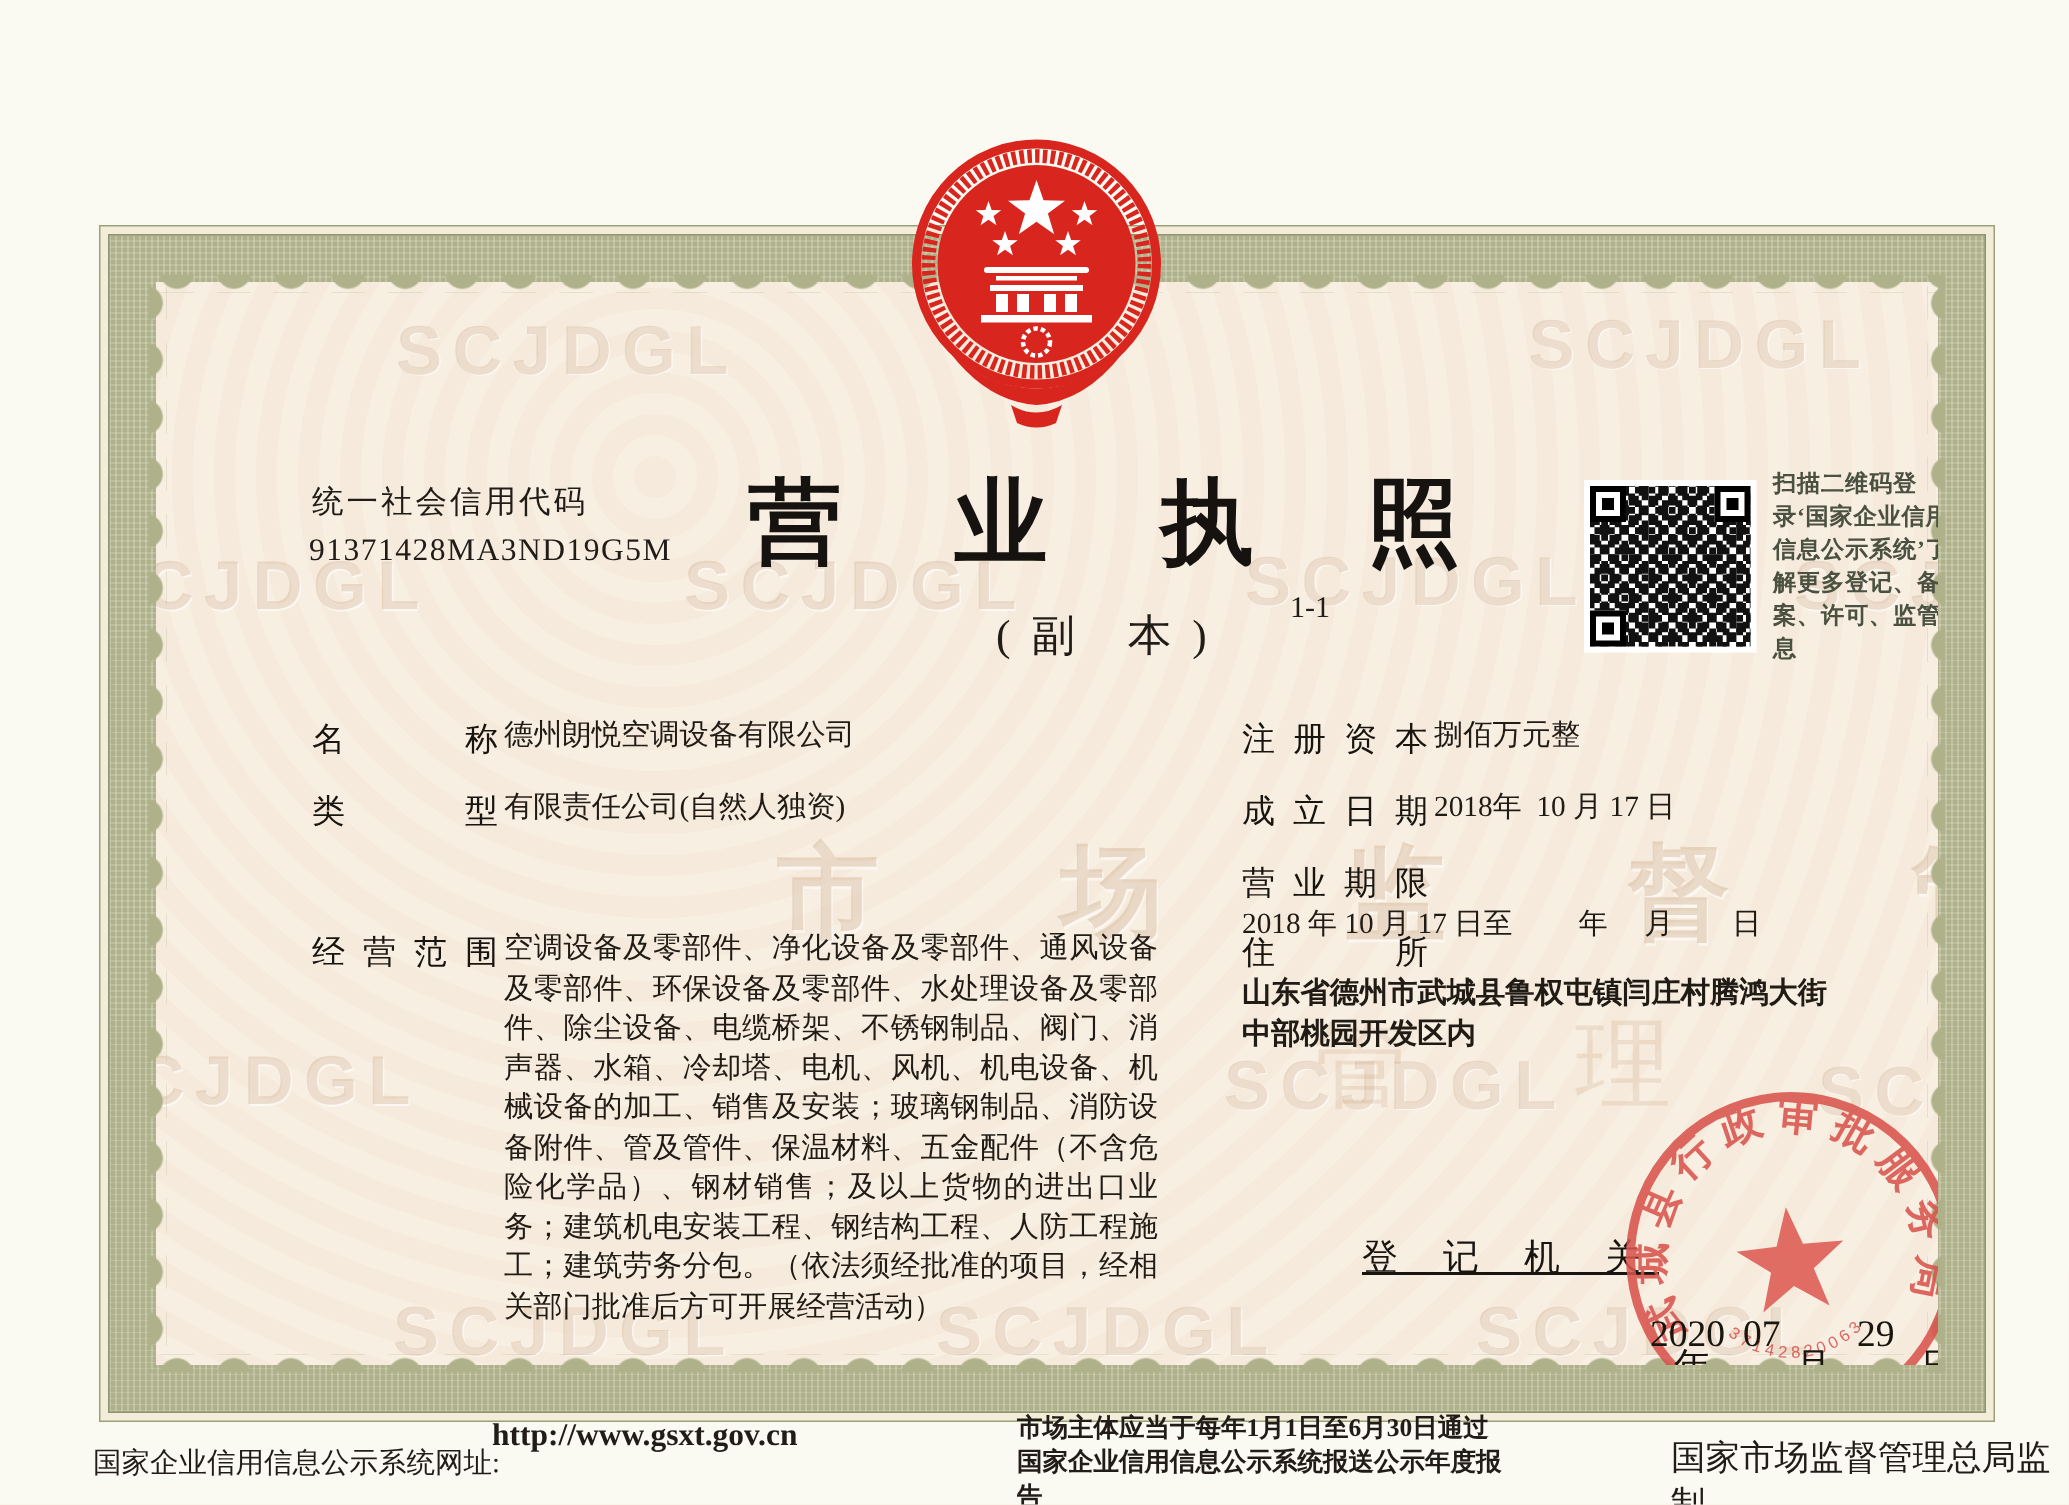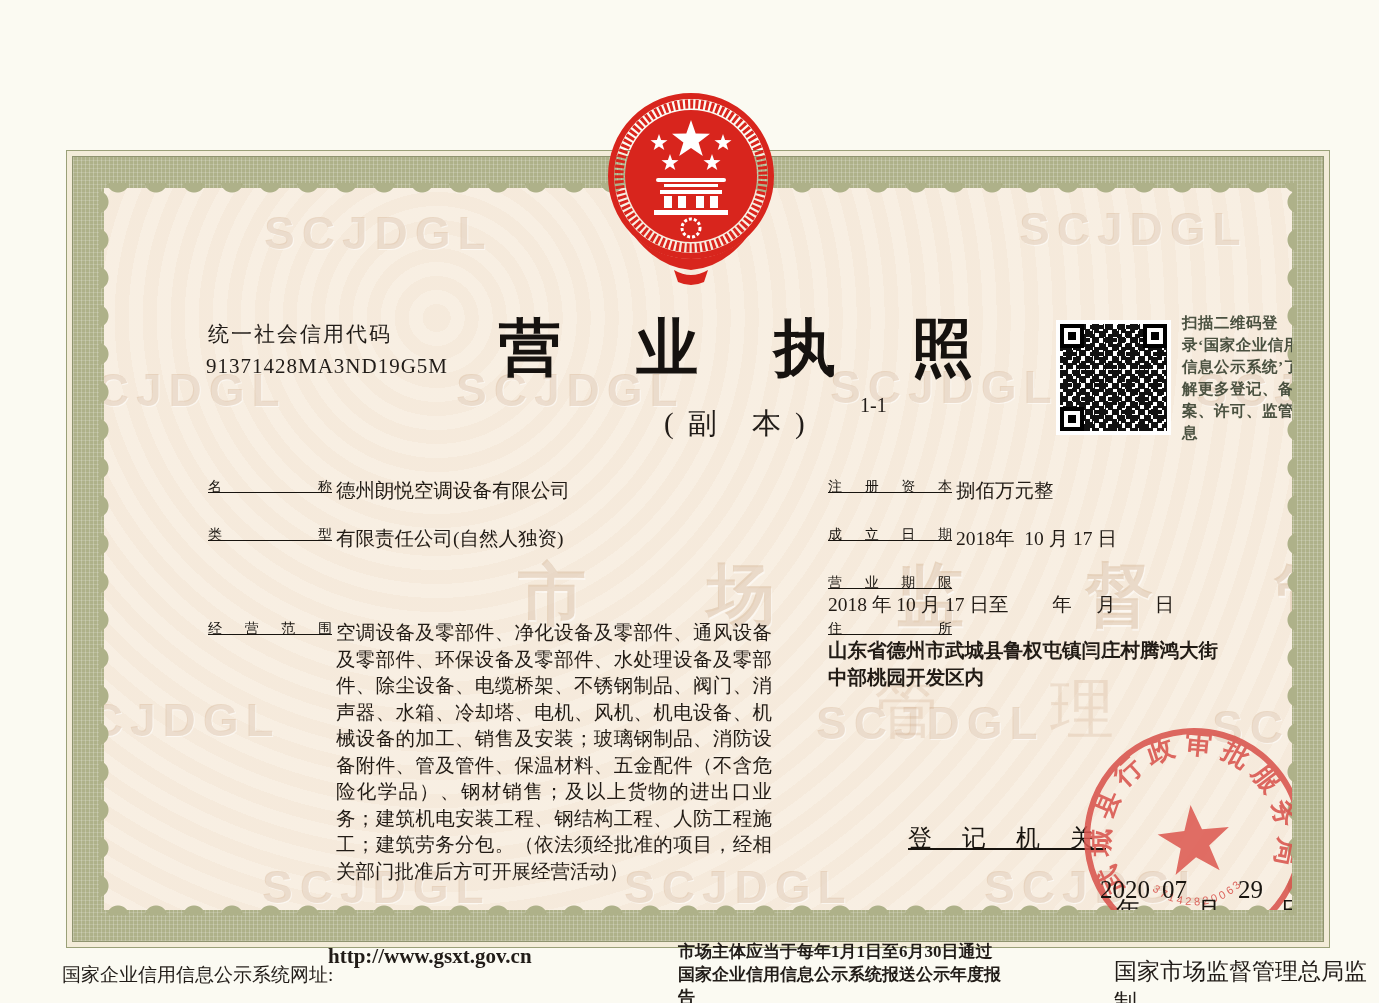--- a/index.html
+++ b/index.html
@@ -100,24 +100,23 @@
   .qr-caption {
     left:1078px; top:124px; width:128px; z-index:4;
     font-size:15.5px; line-height:22px; font-weight:bold;
     color:#4a5140; letter-spacing:.5px;
   }
 
   
   .row { position:absolute; z-index:4; }
   .lbl {
     display:inline-block; width:124px;
-    font-size:14px; color:#18140f;
+    font-size:22px; color:#18140f;
     text-align:justify; text-align-last:justify;
     vertical-align:top;
-    text-decoration:underline;
   }
   .val {
     display:inline-block; margin-left:0;
     font-size:19.5px; color:#211b15; line-height:26.5px;
     vertical-align:top; white-space:pre-wrap;
   }
   .val-wide { width:436px; text-align:justify; }
   .val-right { width:402px;font-weight:bold; }
 
   

